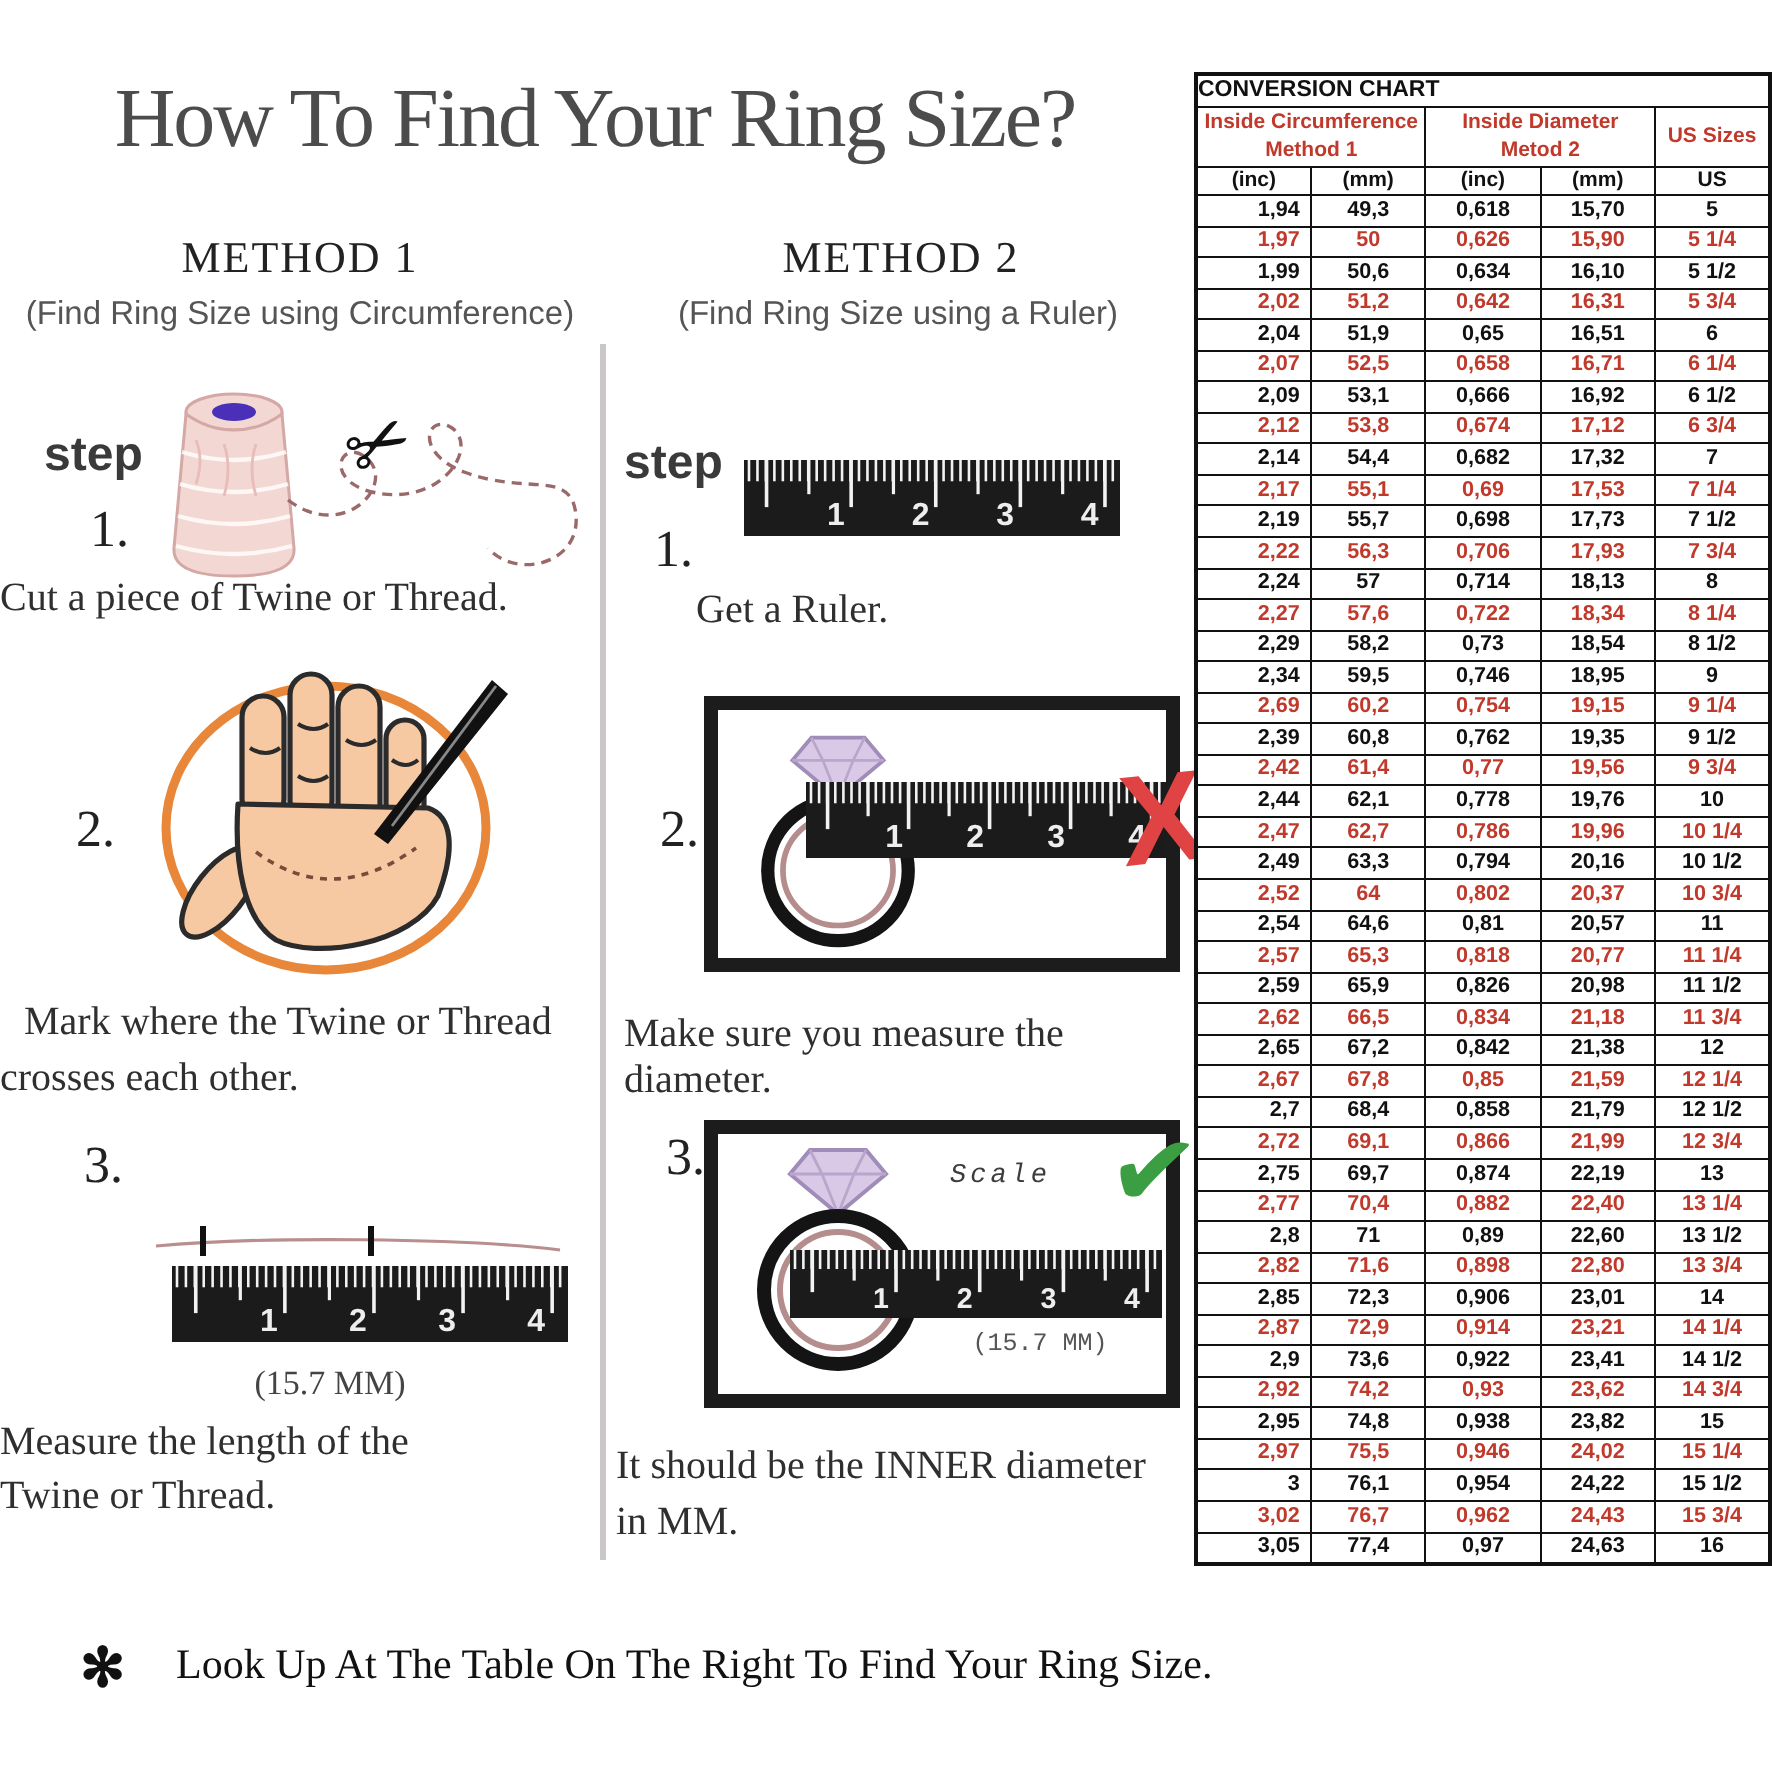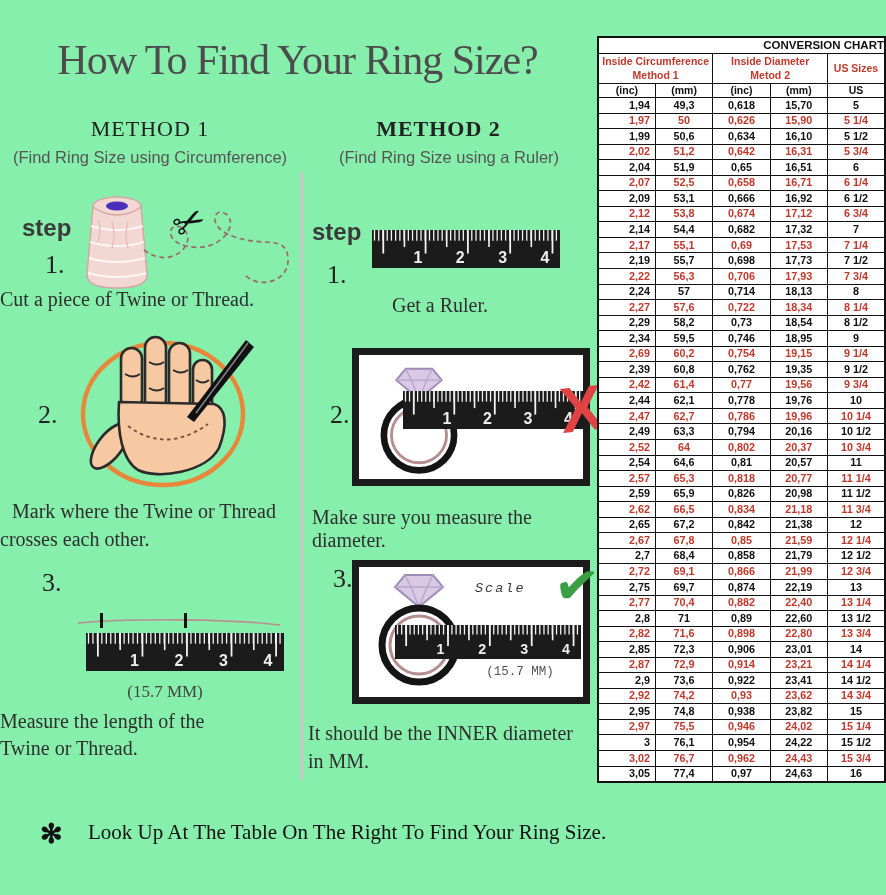--- a/index.html
+++ b/index.html
@@ -1,16 +1,16 @@
 <!DOCTYPE html>
 <html><head>
 <meta charset="utf-8">
 <style>
   html,body{margin:0;padding:0;background:#e9e9e9;}
-  .page{position:relative;width:886px;height:895px;background:#86efac;overflow:hidden;
+  .page{position:relative;width:886px;height:895px;background:#ffffff;overflow:hidden;
         font-family:"Liberation Serif",serif;color:#333;}
   .abs{position:absolute;}
   
   .main-title{top:36px;left:10px;width:575px;font-size:42px;letter-spacing:-1px;color:#4c4c4c;text-align:center;}
   .m-head{font-size:22px;color:#222;letter-spacing:1px;text-align:center;}
   .m-sub{font-family:"Liberation Sans",sans-serif;font-size:16.5px;color:#555;text-align:center;}
   .divider{left:300px;top:172px;width:3px;height:608px;background:#ccc7c7;}
   .step-word{font-family:"Liberation Sans",sans-serif;font-size:24px;font-weight:600;color:#3a3a3a;}
   .step-num{font-size:26px;color:#222;}
   .caption{font-size:20px;color:#2f2f2f;text-align:left;}
@@ -22,41 +22,41 @@
   .bigcheck{position:absolute;font-size:54px;font-weight:bold;color:#3c9e42;
         font-family:"DejaVu Sans",sans-serif;transform:rotate(6deg);line-height:1;}
   .scale-lbl{position:absolute;font-family:"Liberation Mono",monospace;font-size:13.5px;
         letter-spacing:2px;color:#3d3d3d;text-align:left;white-space:nowrap;font-style:italic;}
   .inner-note{position:absolute;font-family:"Liberation Mono",monospace;font-size:12.5px;color:#555;text-align:center;}
   
   .ct-wrap{left:597px;top:36px;width:289px;}
   table.ct{border-collapse:collapse;width:289px;font-family:"Liberation Sans",sans-serif;
         table-layout:fixed;background:#fff;border:2px solid #111;}
   table.ct td,table.ct th{border:1px solid #111;padding:0;line-height:1.05;overflow:hidden;white-space:nowrap;}
-  .ct .title-cell{font-size:11.5px;font-weight:bold;color:#111;text-align:right;height:15px;}
+  .ct .title-cell{font-size:11.5px;font-weight:bold;color:#111;text-align:left;height:15px;}
   .ct .gh{font-size:10.5px;font-weight:bold;color:#c0392b;text-align:center;height:29px;line-height:1.3;}
   .ct .sh{font-size:10.5px;font-weight:bold;color:#111;text-align:center;height:13px;}
   .ct td.v{font-size:10.8px;font-weight:bold;color:#111;text-align:center;height:14.55px;}
   .ct td.v:first-child{text-align:right;padding-right:5px;}
   .ct tr.r td{color:#c0392b;}
   
   .footer-star{font-size:27px;font-weight:bold;color:#111;}
   .footer-text{font-size:21px;color:#111;}
   svg{display:block;}
 </style>
 </head>
 <body>
 
 <div class="page">
 
   <div class="abs main-title">How To Find Your Ring Size?</div>
 
   <div class="abs m-head" style="top:116px;left:0;width:300px;">METHOD 1</div>
   <div class="abs m-sub" style="top:148px;left:0;width:300px;">(Find Ring Size using Circumference)</div>
-  <div class="abs m-head" style="top:116px;left:296px;width:285px;font-weight:bold;">METHOD 2</div>
+  <div class="abs m-head" style="top:116px;left:308px;width:285px;">METHOD 2</div>
   <div class="abs m-sub" style="top:148px;left:305px;width:288px;">(Find Ring Size using a Ruler)</div>
   <div class="abs divider"></div>
 
   <div class="abs step-word" style="top:214px;left:22px;">step</div>
 
   <div class="abs" style="top:190px;left:78px;">
     <svg width="218" height="110" viewBox="0 0 218 110">
       <ellipse cx="39" cy="16" rx="24" ry="9" fill="#f3d7d3" stroke="#d4a8a4" stroke-width="1.5"></ellipse>
       <path d="M 15,17 L 9,84 Q 8,98 39,98 Q 70,98 69,84 L 63,17 Q 52,25 39,25 Q 26,25 15,17 Z" fill="#f3d7d3" stroke="#d4a8a4" stroke-width="1.5"></path>
       <path d="M 13,36 Q 39,44 65,36 M 12,52 Q 39,60 66,52 M 11,68 Q 39,76 67,68 M 10,83 Q 39,91 68,83" stroke="#fff" stroke-width="2.2" fill="none" opacity="0.8"></path>
@@ -222,21 +222,21 @@
       <line x1="53.580000000000005" y1="0" x2="53.580000000000005" y2="23.56" stroke="#f2f2f2" stroke-width="1.8"></line>
       <text x="45.96600000000001" y="32.68" fill="#eee" font-size="15.959999999999999" font-weight="bold" text-anchor="middle" font-family="&quot;Liberation Sans&quot;,sans-serif">1</text>
       <line x1="95.88000000000001" y1="0" x2="95.88000000000001" y2="23.56" stroke="#f2f2f2" stroke-width="1.8"></line>
       <text x="88.266" y="32.68" fill="#eee" font-size="15.959999999999999" font-weight="bold" text-anchor="middle" font-family="&quot;Liberation Sans&quot;,sans-serif">2</text>
       <line x1="138.18" y1="0" x2="138.18" y2="23.56" stroke="#f2f2f2" stroke-width="1.8"></line>
       <text x="130.566" y="32.68" fill="#eee" font-size="15.959999999999999" font-weight="bold" text-anchor="middle" font-family="&quot;Liberation Sans&quot;,sans-serif">3</text>
       <line x1="180.48000000000002" y1="0" x2="180.48000000000002" y2="23.56" stroke="#f2f2f2" stroke-width="1.8"></line>
       <text x="172.866" y="32.68" fill="#eee" font-size="15.959999999999999" font-weight="bold" text-anchor="middle" font-family="&quot;Liberation Sans&quot;,sans-serif">4</text>
     </svg>
   <div class="abs step-num" style="top:260px;left:327px;">1.</div>
-  <div class="abs caption" style="top:294px;left:370px;width:140px;text-align:center;">Get a Ruler.</div>
+  <div class="abs caption" style="top:294px;left:348px;width:140px;text-align:left;">Get a Ruler.</div>
 
   <div class="frame" style="top:348px;left:352px;width:224px;height:124px;">
     <div class="abs" style="top:10px;left:4px;">
       <svg width="112" height="112" viewBox="0 0 112 118">
         <polygon points="42,4 70,4 80,16 56,36 32,16" fill="#d9c9e6" stroke="#a08cb8" stroke-width="2"></polygon>
         <path d="M 32,16 L 80,16 M 42,4 L 48,16 M 70,4 L 64,16 M 48,16 L 56,36 M 64,16 L 56,36" stroke="#b9a6cc" stroke-width="1.4" fill="none"></path>
         <circle cx="56" cy="74" r="37" fill="none" stroke="#141414" stroke-width="7"></circle>
         <circle cx="56" cy="74" r="29" fill="none" stroke="#b58d8d" stroke-width="3"></circle>
       </svg>
     </div>

